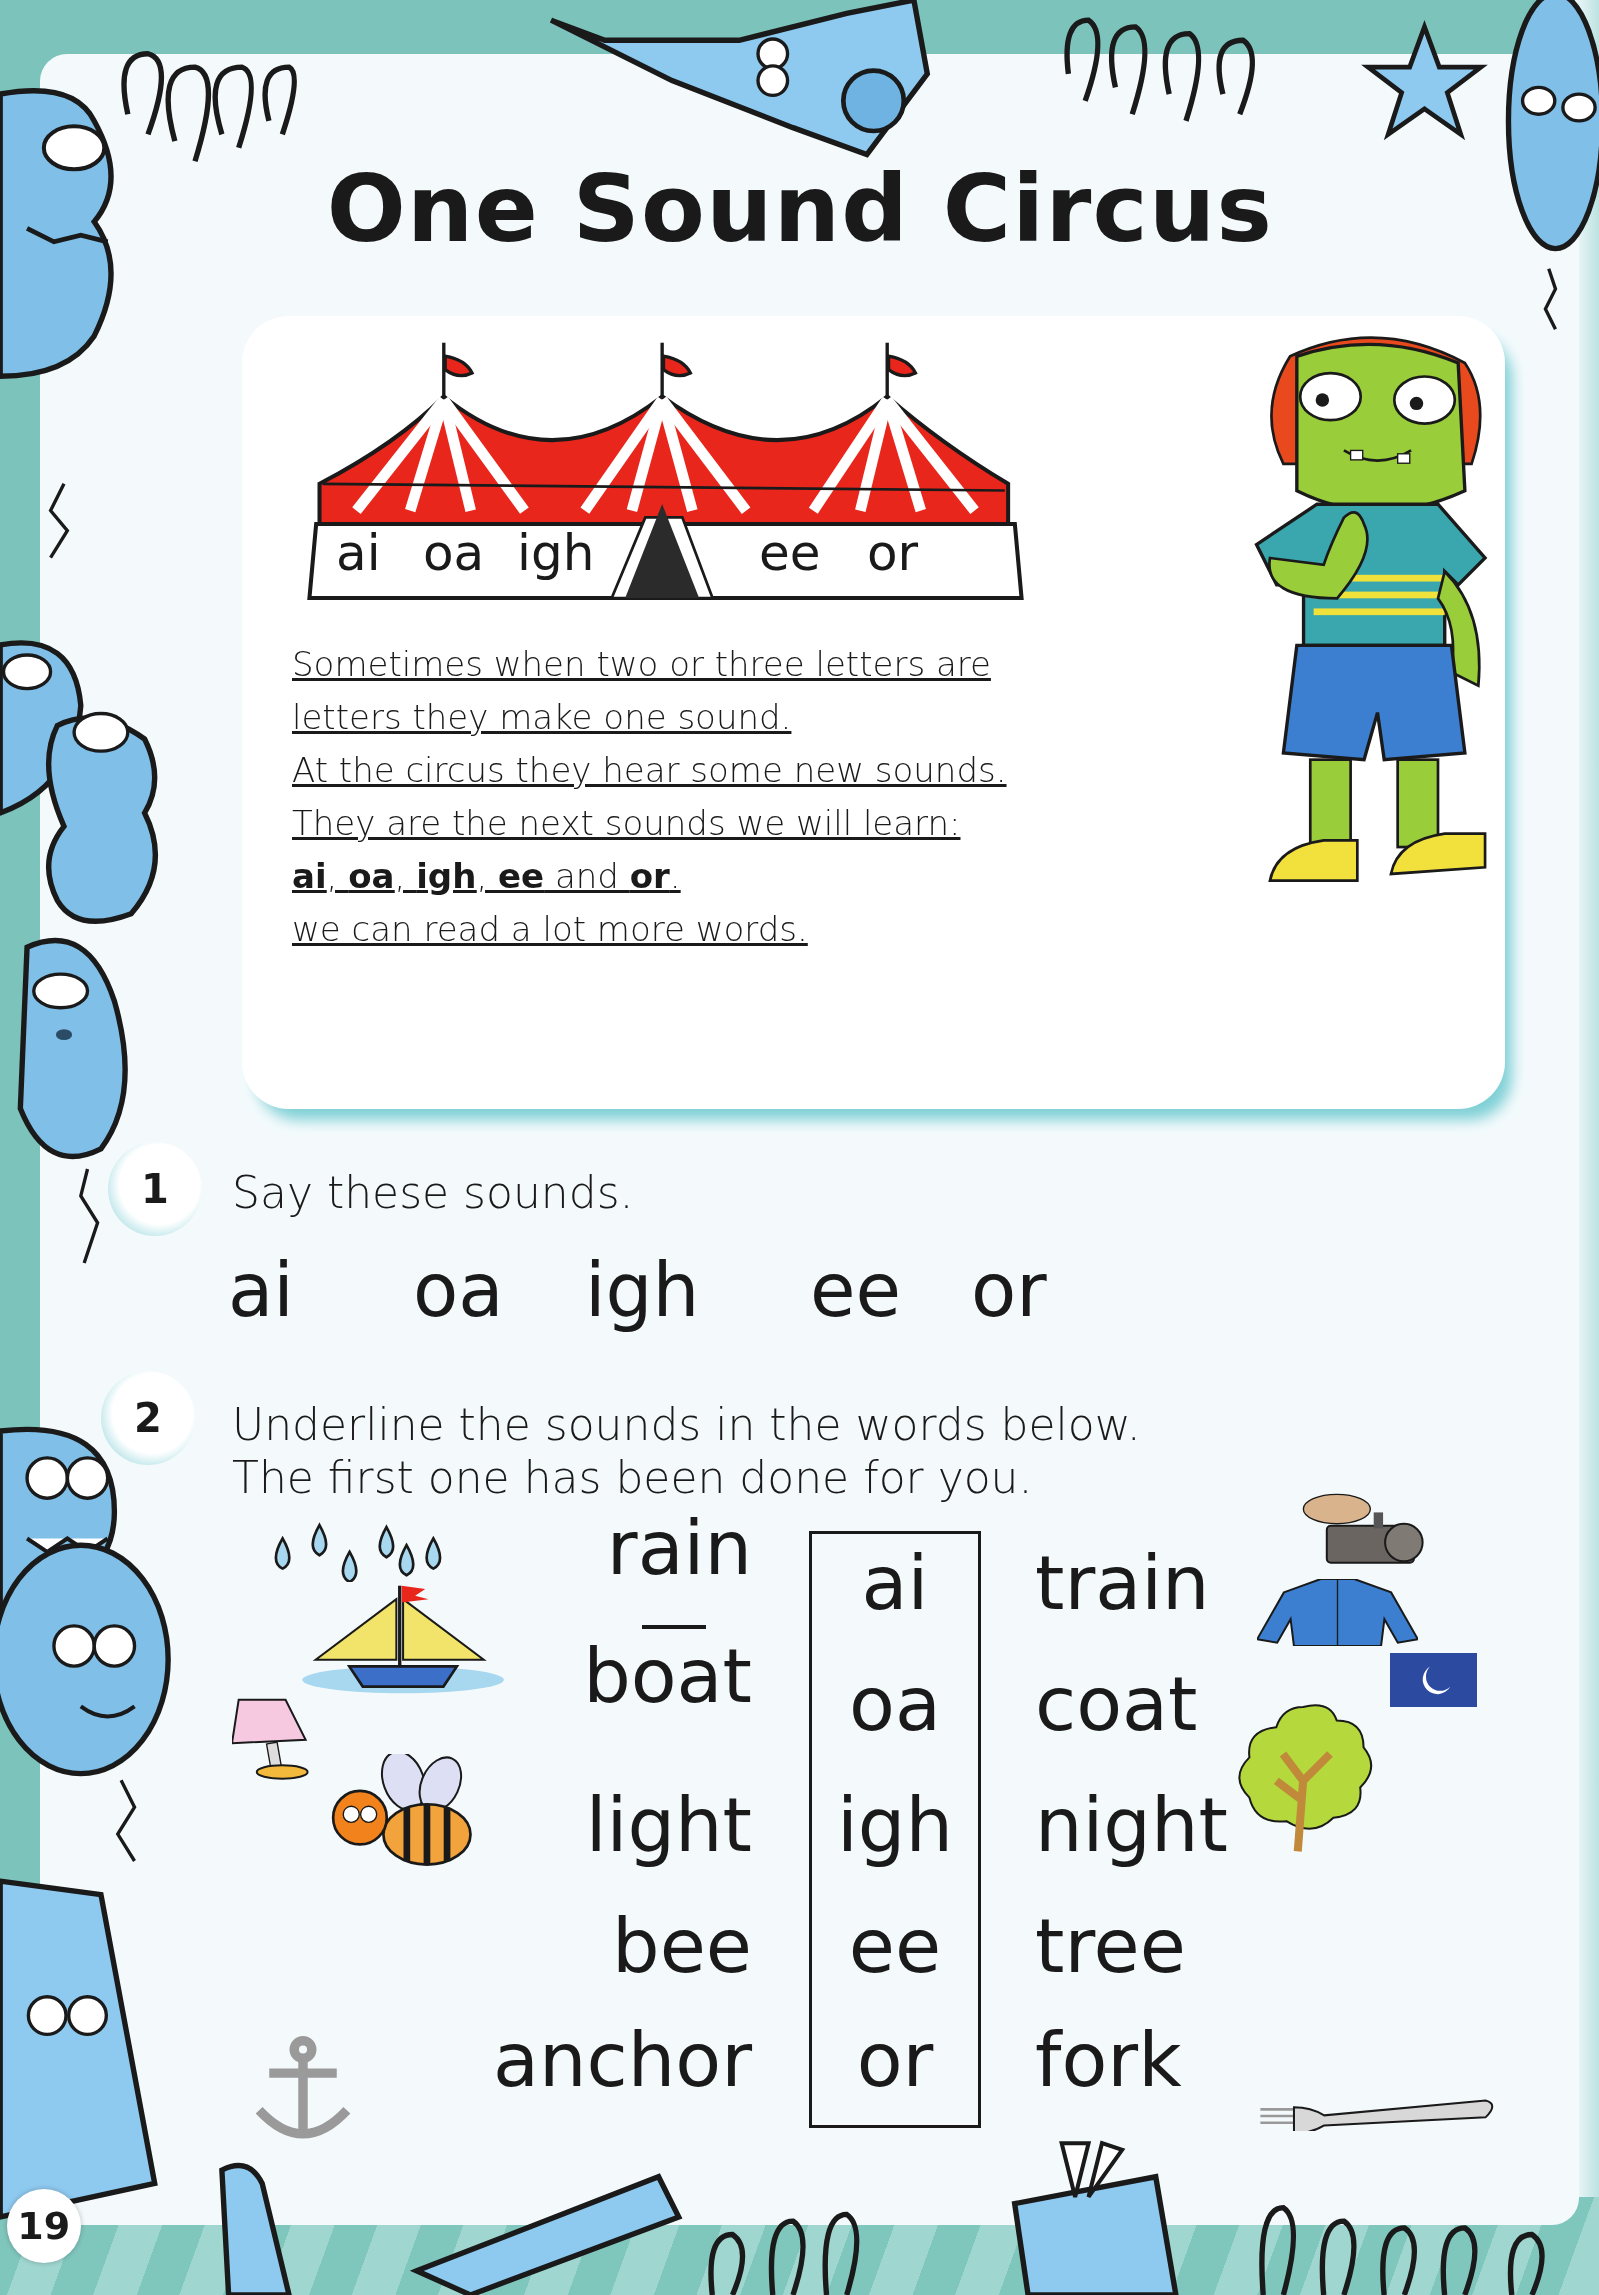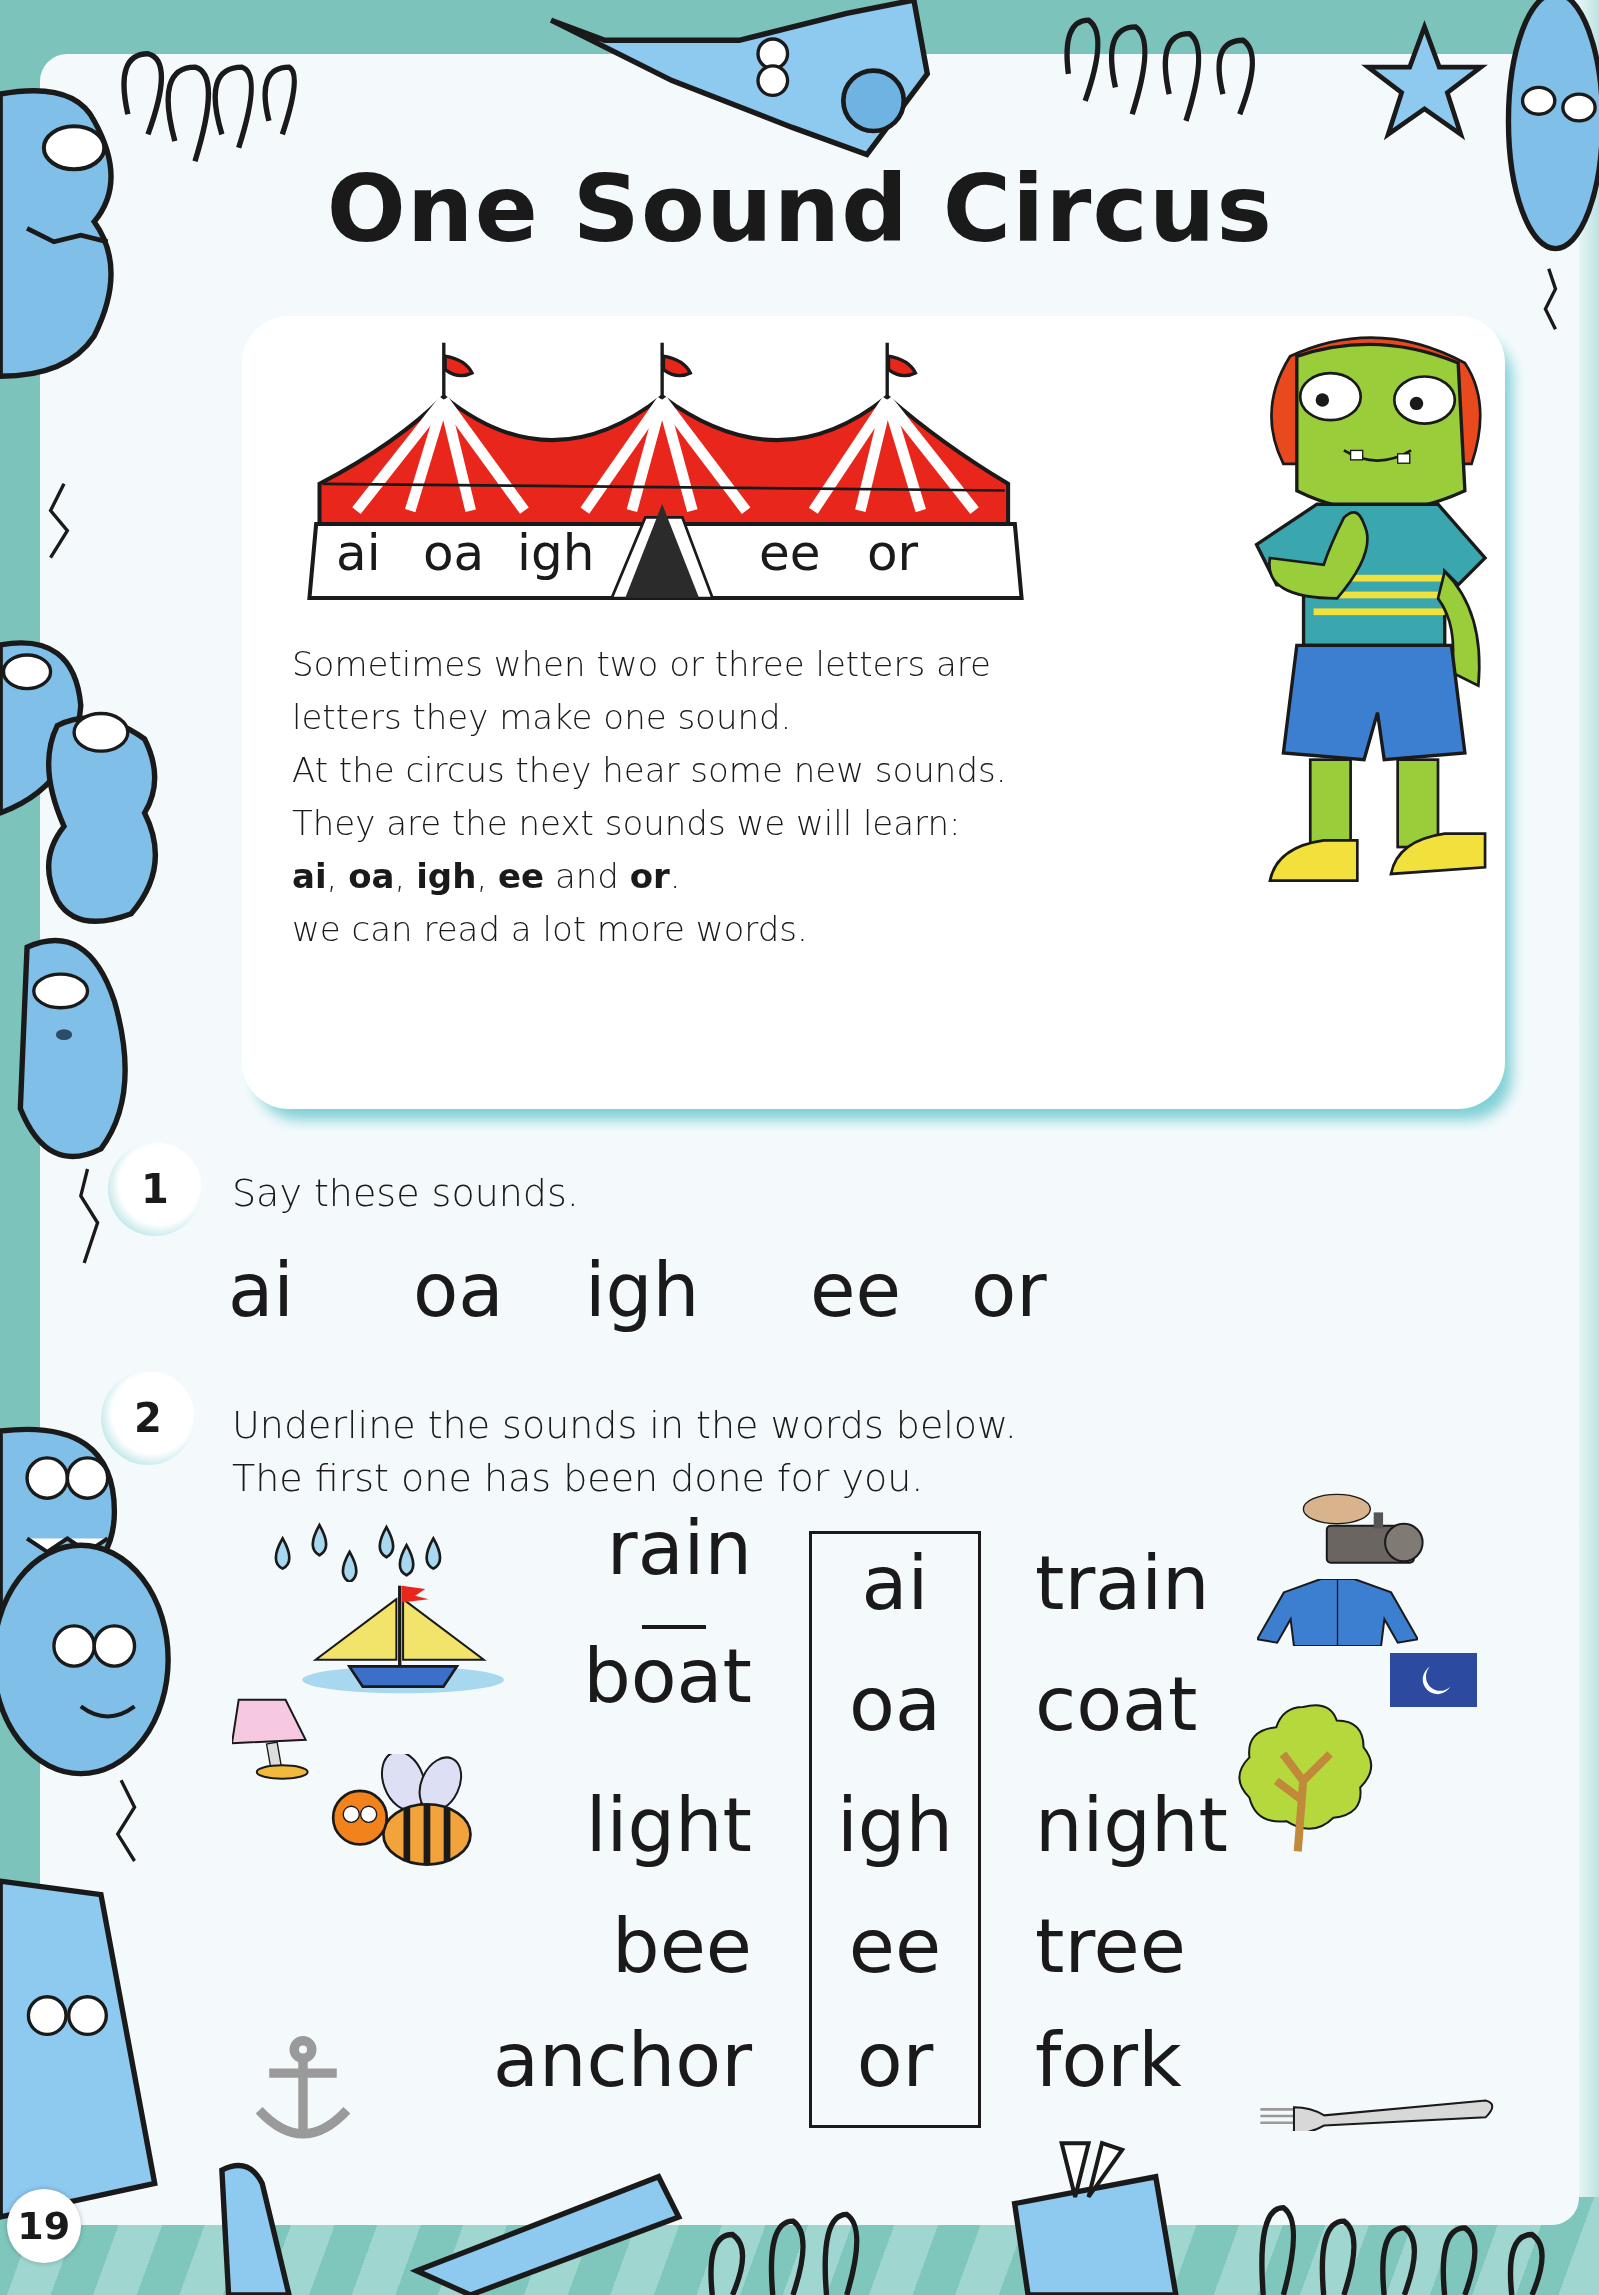--- a/index.html
+++ b/index.html
@@ -29,30 +29,30 @@
     left:242px; top:316px; width:1263px; height:793px;
     background:#ffffff; border-radius:47px;
     box-shadow: 10.8px 15px 13.4px -4px #7fd0d6;
   }
   .tent { left:296px; top:329px; width:739px; height:276px; }
   .tent-labels { left:336px; top:524px; font-family:"DejaVu Sans", sans-serif; font-size:50px; }
   .tent-label { position:absolute; white-space:nowrap; }
 
   .intro { left:292px; top:638px; width:941px; font-family:"DejaVu Sans", sans-serif;
     font-size:34px; line-height:53px; font-weight:300; }
-  .intro div { white-space:nowrap; }
+  .intro div { white-space:nowrap;text-decoration:underline; }
   .intro b { font-weight:bold; }
 
   .character { left:1243px; top:316px; width:269px; height:605px; }
 
   .q-badge { width:94px; height:94px; border-radius:50%;
     background:radial-gradient(circle at 55% 45%, #ffffff 55%, #bfe6ea 75%, rgba(191,230,234,0) 100%);
     display:flex; align-items:center; justify-content:center;
     font-family:"DejaVu Sans", sans-serif; font-size:40px; font-weight:bold; }
-  .q-text { font-family:"DejaVu Sans", sans-serif; font-size:38px; line-height:54px; font-weight:300; white-space:nowrap; }
+  .q-text { font-family:"DejaVu Sans", sans-serif; font-size:44px; line-height:54px; font-weight:300; white-space:nowrap; }
 
   .sounds-row { top:1247px; left:0; width:1600px; height:94px;
     font-family:"DejaVu Sans", sans-serif; font-size:74px; }
   .sound { position:absolute; white-space:nowrap; }
 
   .table-box { left:809px; top:1531px; width:172px; height:597px; border:3.4px solid #1a1a1a; box-sizing:border-box; }
   .word { position:absolute; font-family:"DejaVu Sans", sans-serif; font-size:75px; white-space:nowrap; }
   .word.left { text-align:right; width:302px; left:450px; }
   .word.mid { text-align:center; width:172px; left:809px; }
   .word.right { left:1035px; }

